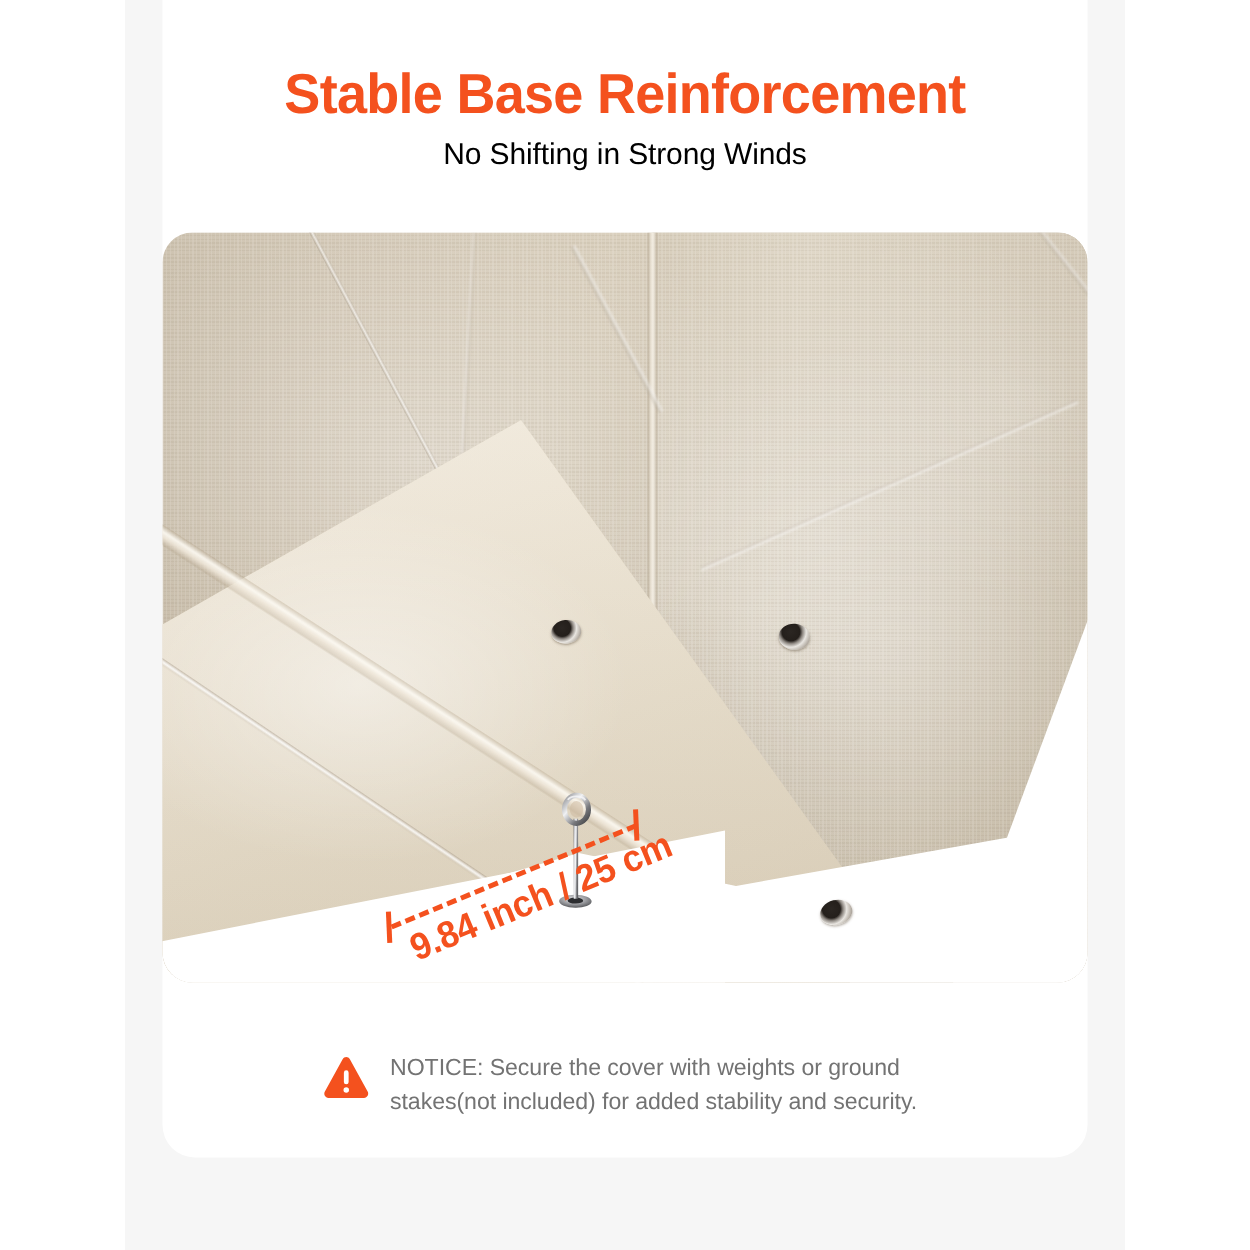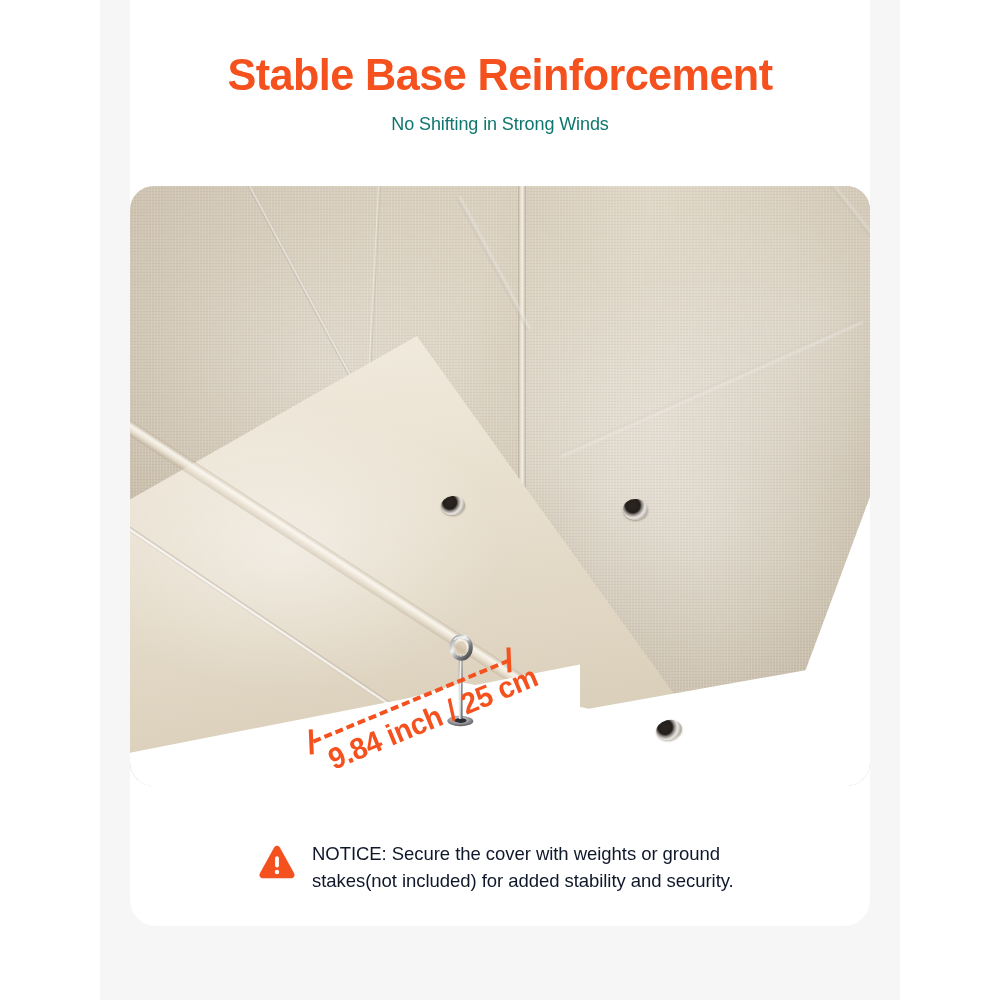--- a/index.html
+++ b/index.html
@@ -58,24 +58,24 @@
     line-height: 50px;
     font-weight: 700;
     letter-spacing: -0.6px;
     color: #f4511e;
     white-space: nowrap;
     transform: scaleX(0.96);
   }
   .subheadline {
     margin: 9px 0 0 0;
     font-family: "Liberation Sans", sans-serif;
-    font-size: 18px;
+    font-size: 24px;
     line-height: 30px;
     font-weight: 400;
-    color: #0f766e;
+    color: #000000;
     letter-spacing: -0.1px;
   }
 
   
   .photo-frame {
     position: absolute;
     left: 130px;
     top: 186px;
     width: 740px;
     height: 600px;
@@ -345,21 +345,21 @@
   .warn-icon {
     flex: 0 0 auto;
     width: 38px;
     height: 36px;
     margin-top: 4px;
   }
   .notice-text {
     font-family: "Liberation Sans", sans-serif;
     font-size: 18.5px;
     line-height: 27px;
-    color: #0f172a;
+    color: #737373;
     max-width: 430px;
     letter-spacing: -0.05px;
   }
 </style>
 </head>
 <body>
 
 <div id="stage">
 
   <div class="page-panel"></div>

